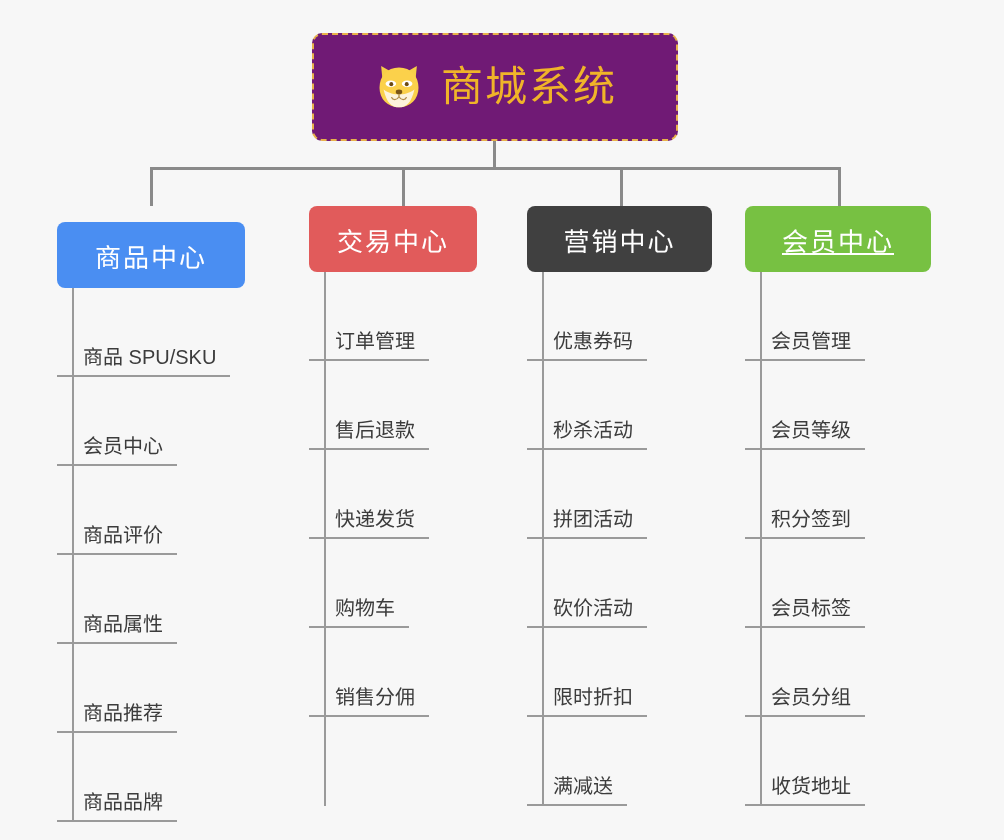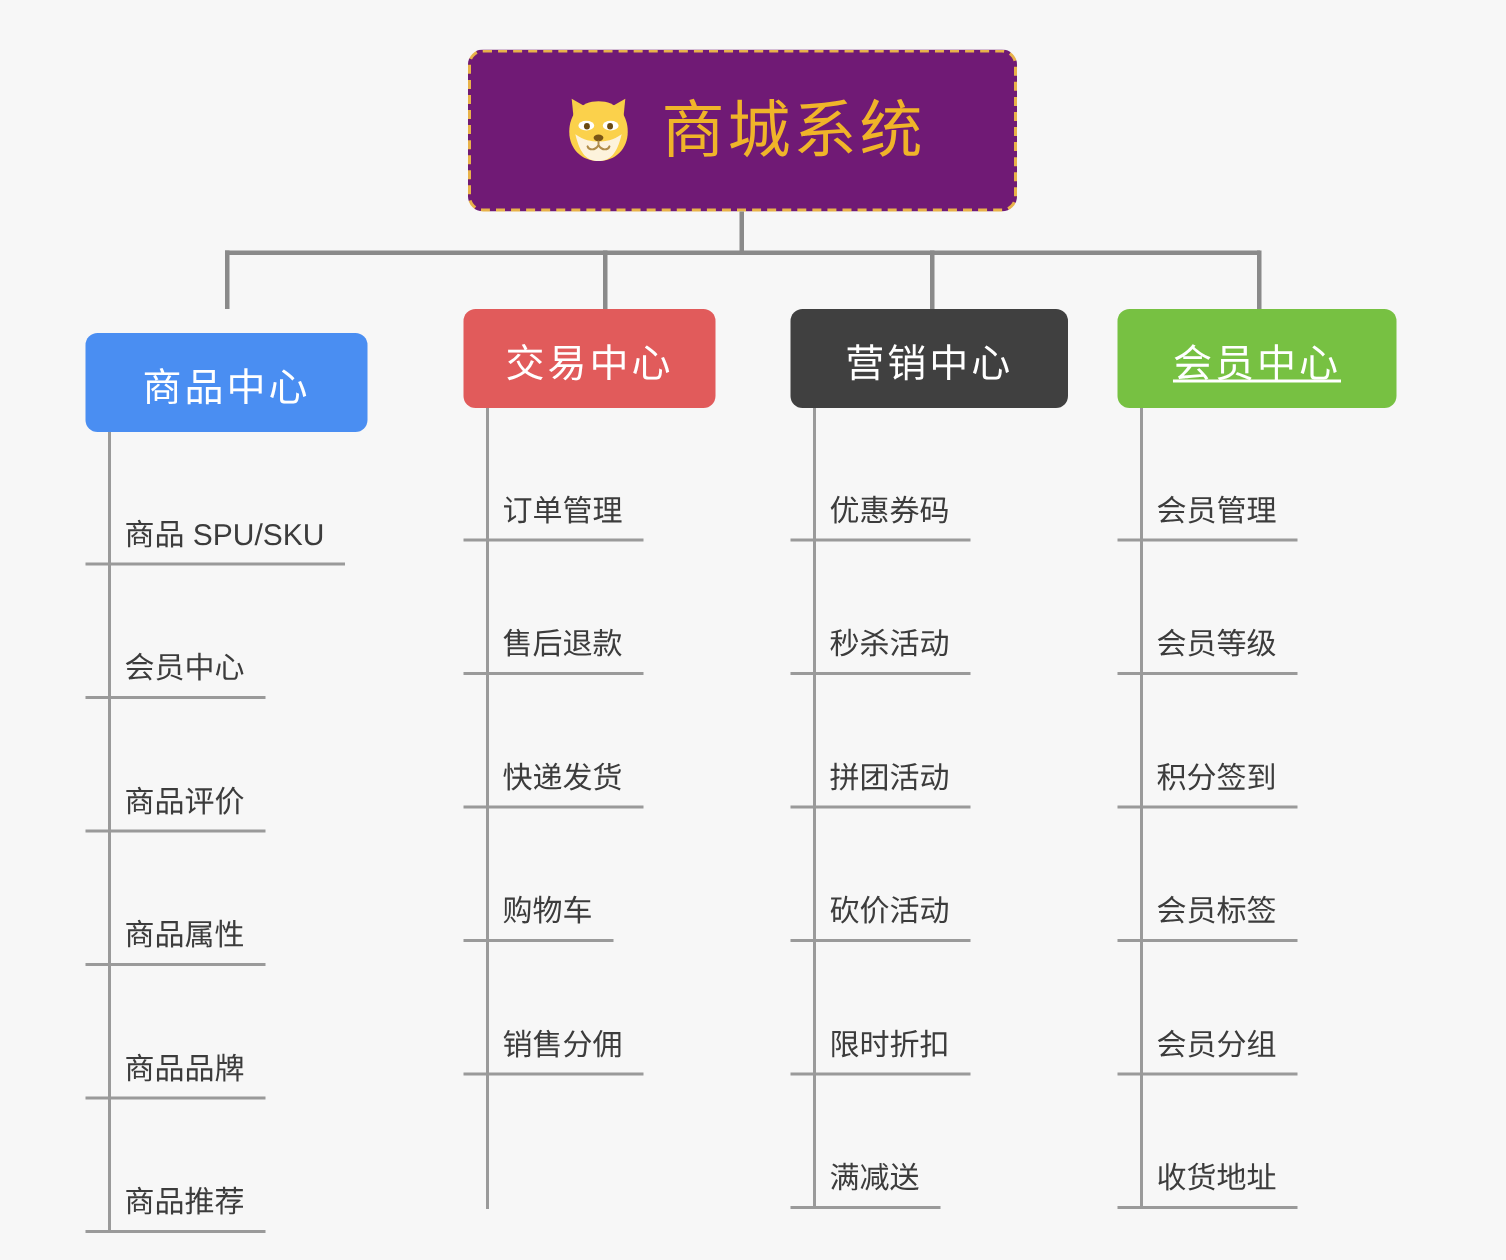--- a/index.html
+++ b/index.html
@@ -158,24 +158,24 @@
           <li class="leaf">
             <span class="leaf-inner">会员中心</span>
           </li>
           <li class="leaf">
             <span class="leaf-inner">商品评价</span>
           </li>
           <li class="leaf">
             <span class="leaf-inner">商品属性</span>
           </li>
           <li class="leaf">
+            <span class="leaf-inner">商品推荐</span>
+          </li>
+          <li class="leaf">
             <span class="leaf-inner">商品品牌</span>
-          </li>
-          <li class="leaf">
-            <span class="leaf-inner">商品推荐</span>
           </li>
         </ul>
       </div>
       <div class="column" style="left: 309px; width: 185px;">
         <div class="cat-box" style="background: rgb(225, 91, 91); width: 168px;">
           <span>交易中心</span>
         </div>
         <ul class="leaf-list">
           <div class="spine" style="left: 15px; height: 534px;"></div>
           <li class="leaf">

